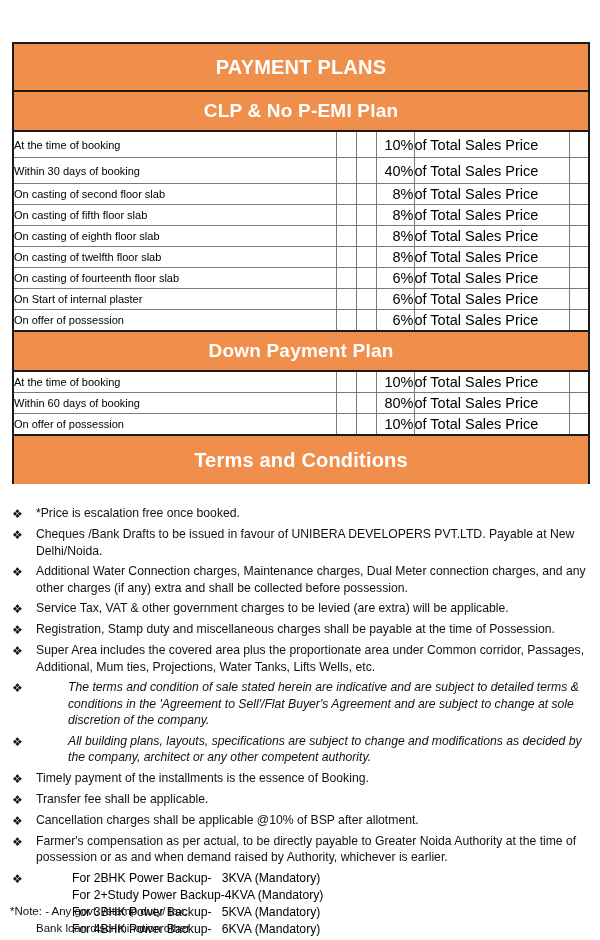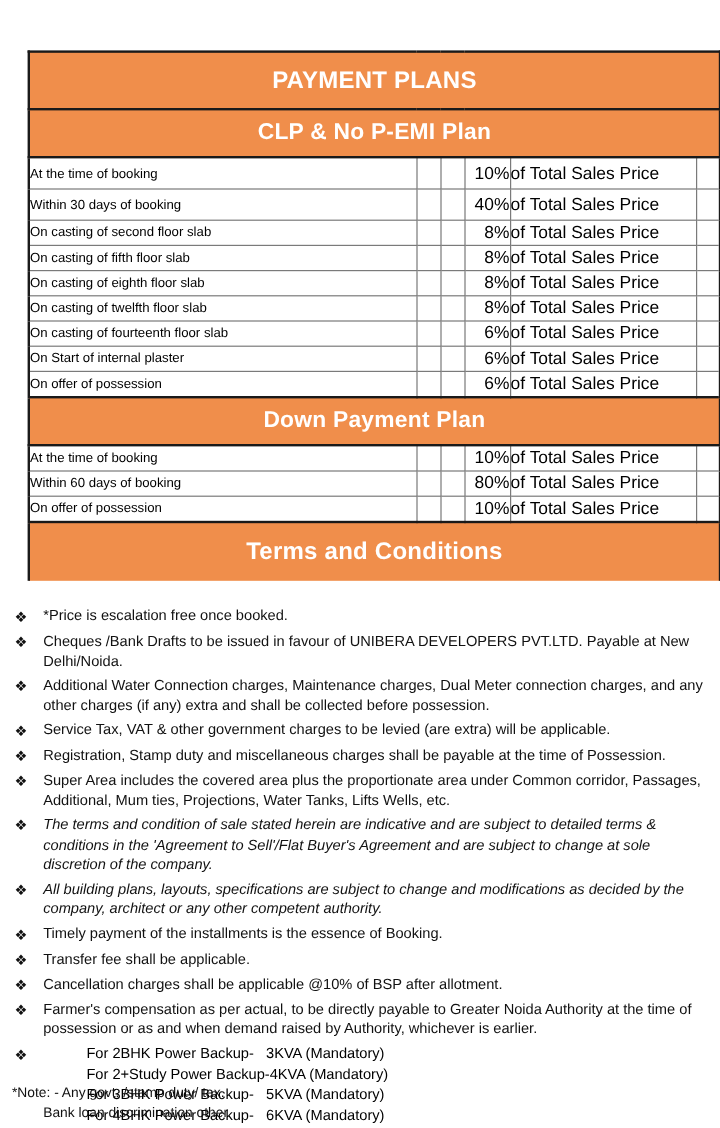--- a/index.html
+++ b/index.html
@@ -22,21 +22,20 @@
     position: relative;
     background: #ffffff;
   }
 
   
   .plan-table-wrap {
     position: absolute;
     left: 12px;
     top: 42px;
     width: 576px;
-    margin-left: 11px;
   }
   table.plan {
     border-collapse: collapse;
     width: 576px;
     table-layout: fixed;
   }
   table.plan td {
     border: 1px solid #7a7a7a;
     padding: 0;
     vertical-align: middle;
@@ -125,21 +124,21 @@
     color: #111;
     text-align: left;
     padding-top: 1px;
   }
   .term-text {
     flex: 1 1 auto;
     font-size: 12.2px;
     line-height: 16.5px;
     color: #111;
   }
-  .term-text.italic { font-style: italic; }
+  .term-text.italic { font-style: italic; margin-left: 32px; }
 
   .backup-lines {
     font-size: 12.2px;
     line-height: 17px;
   }
   .backup-lines div { white-space: pre; margin-left: 36px; }
 
   .note-block {
     position: absolute;
     left: 10px;

